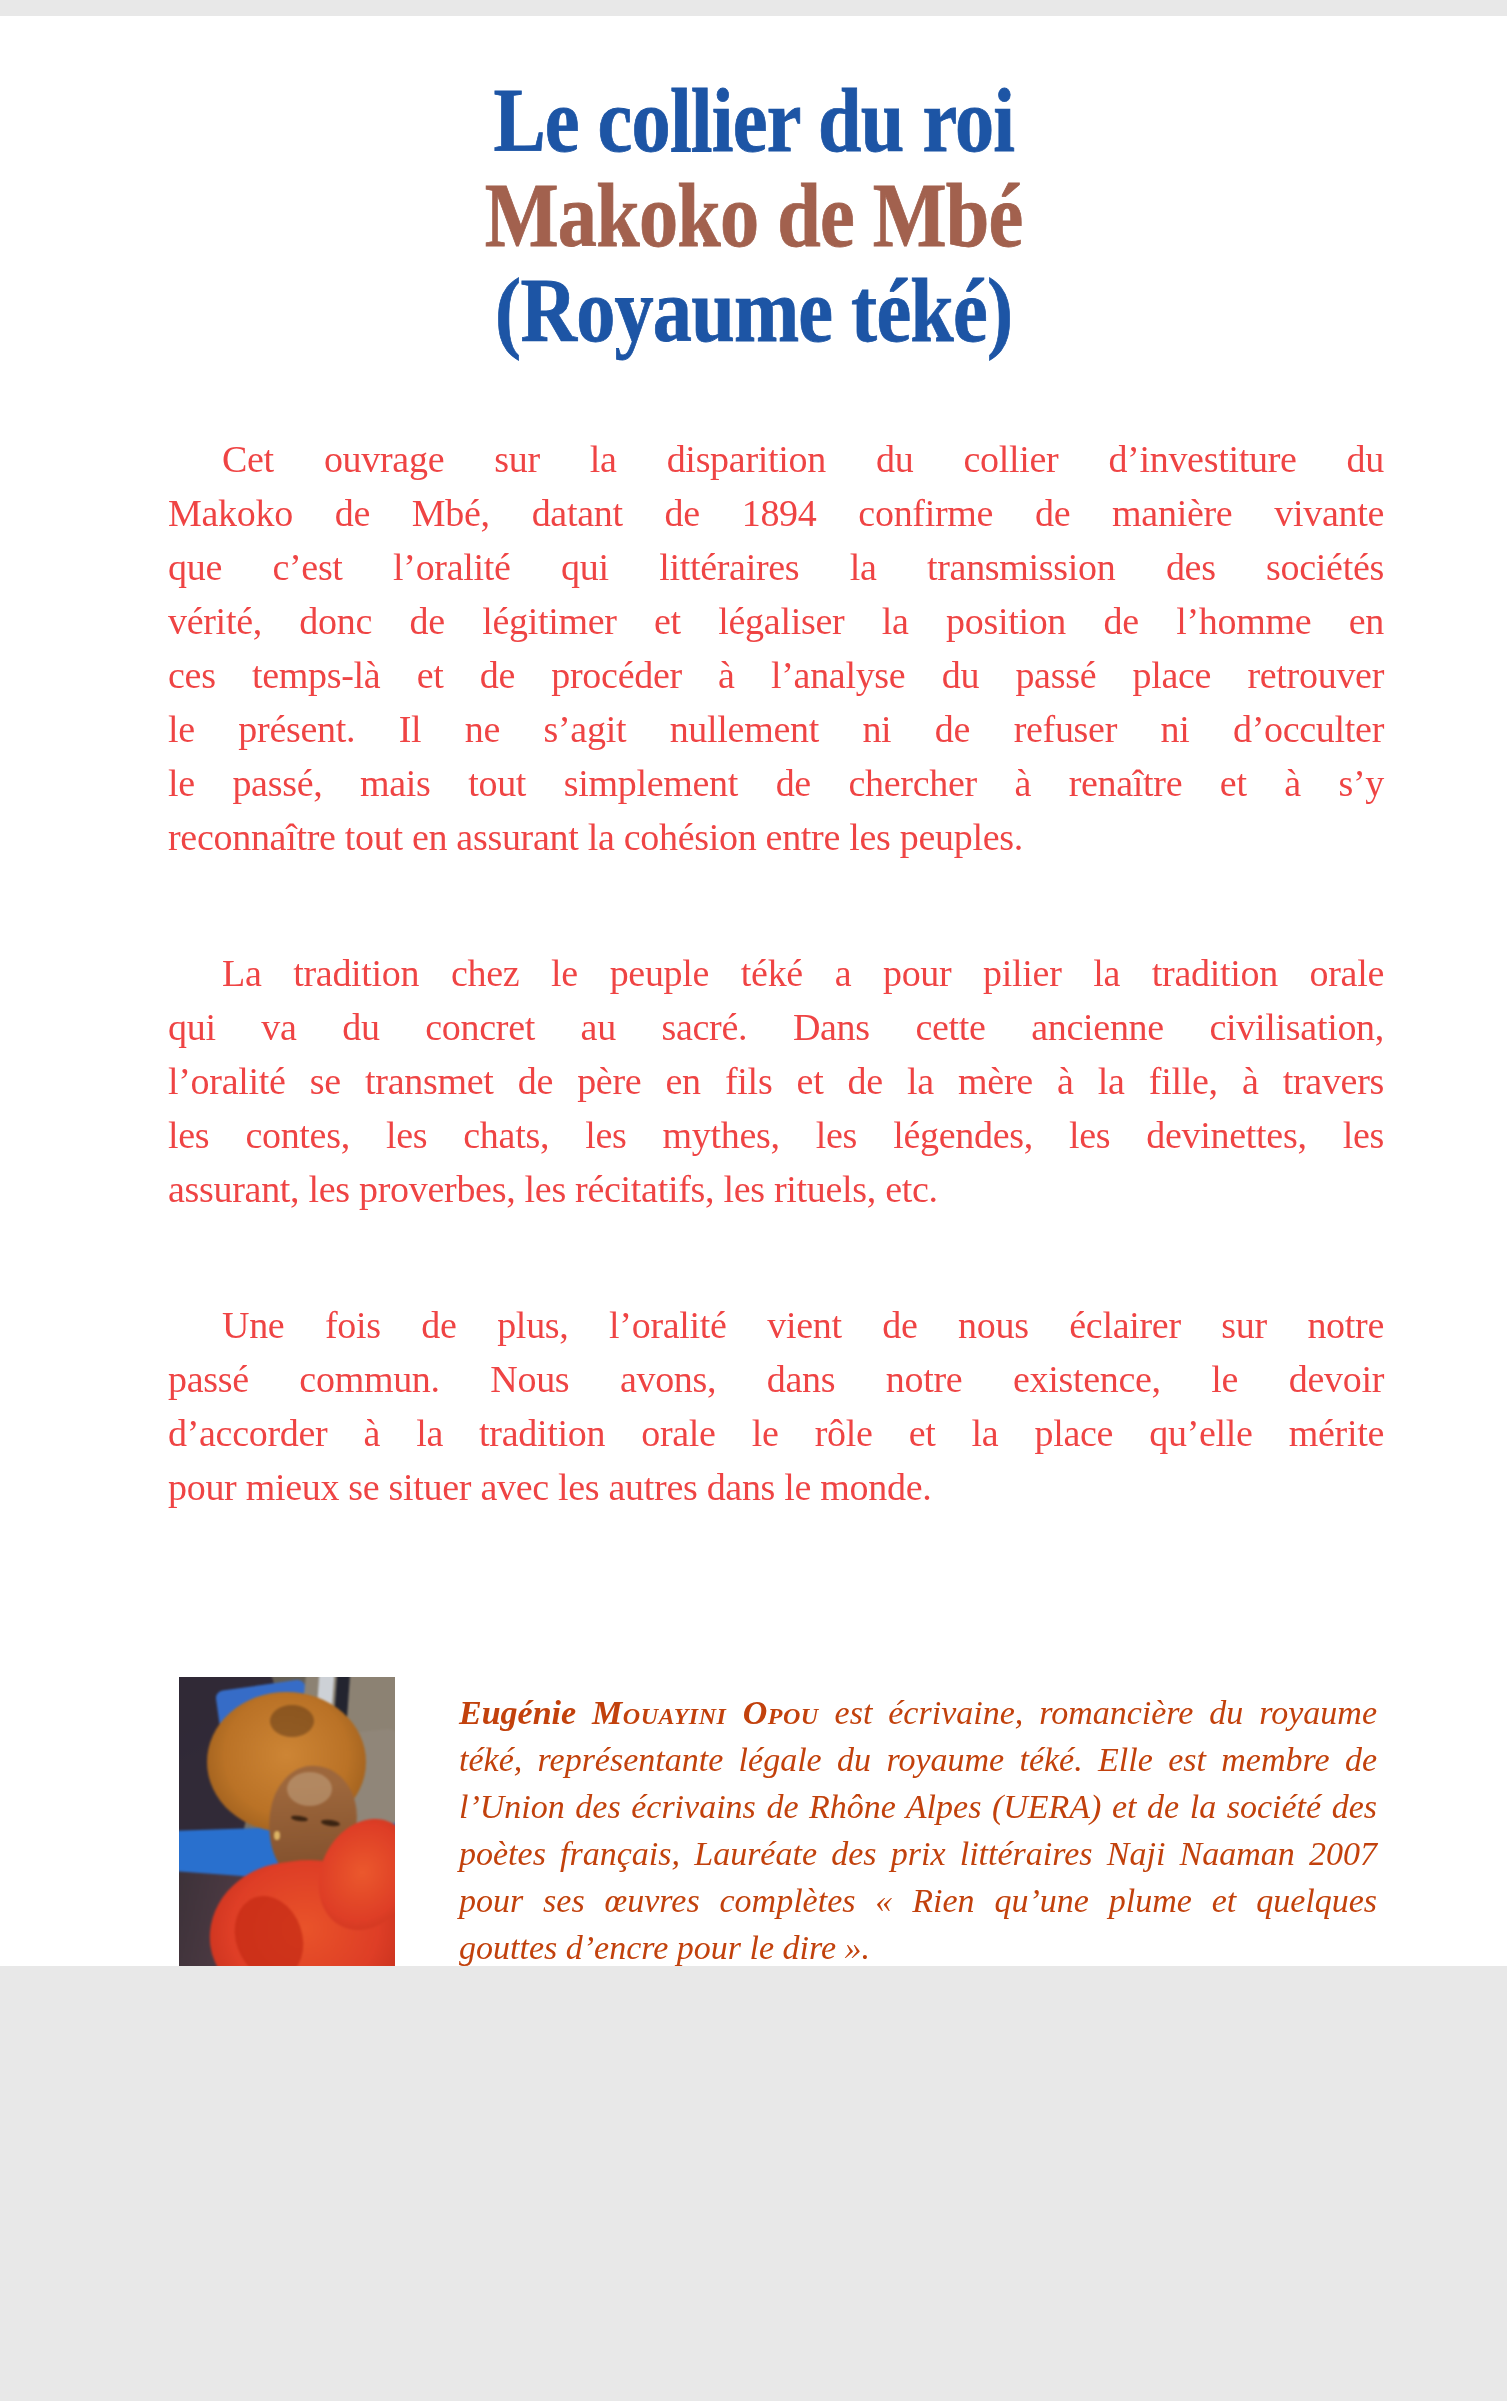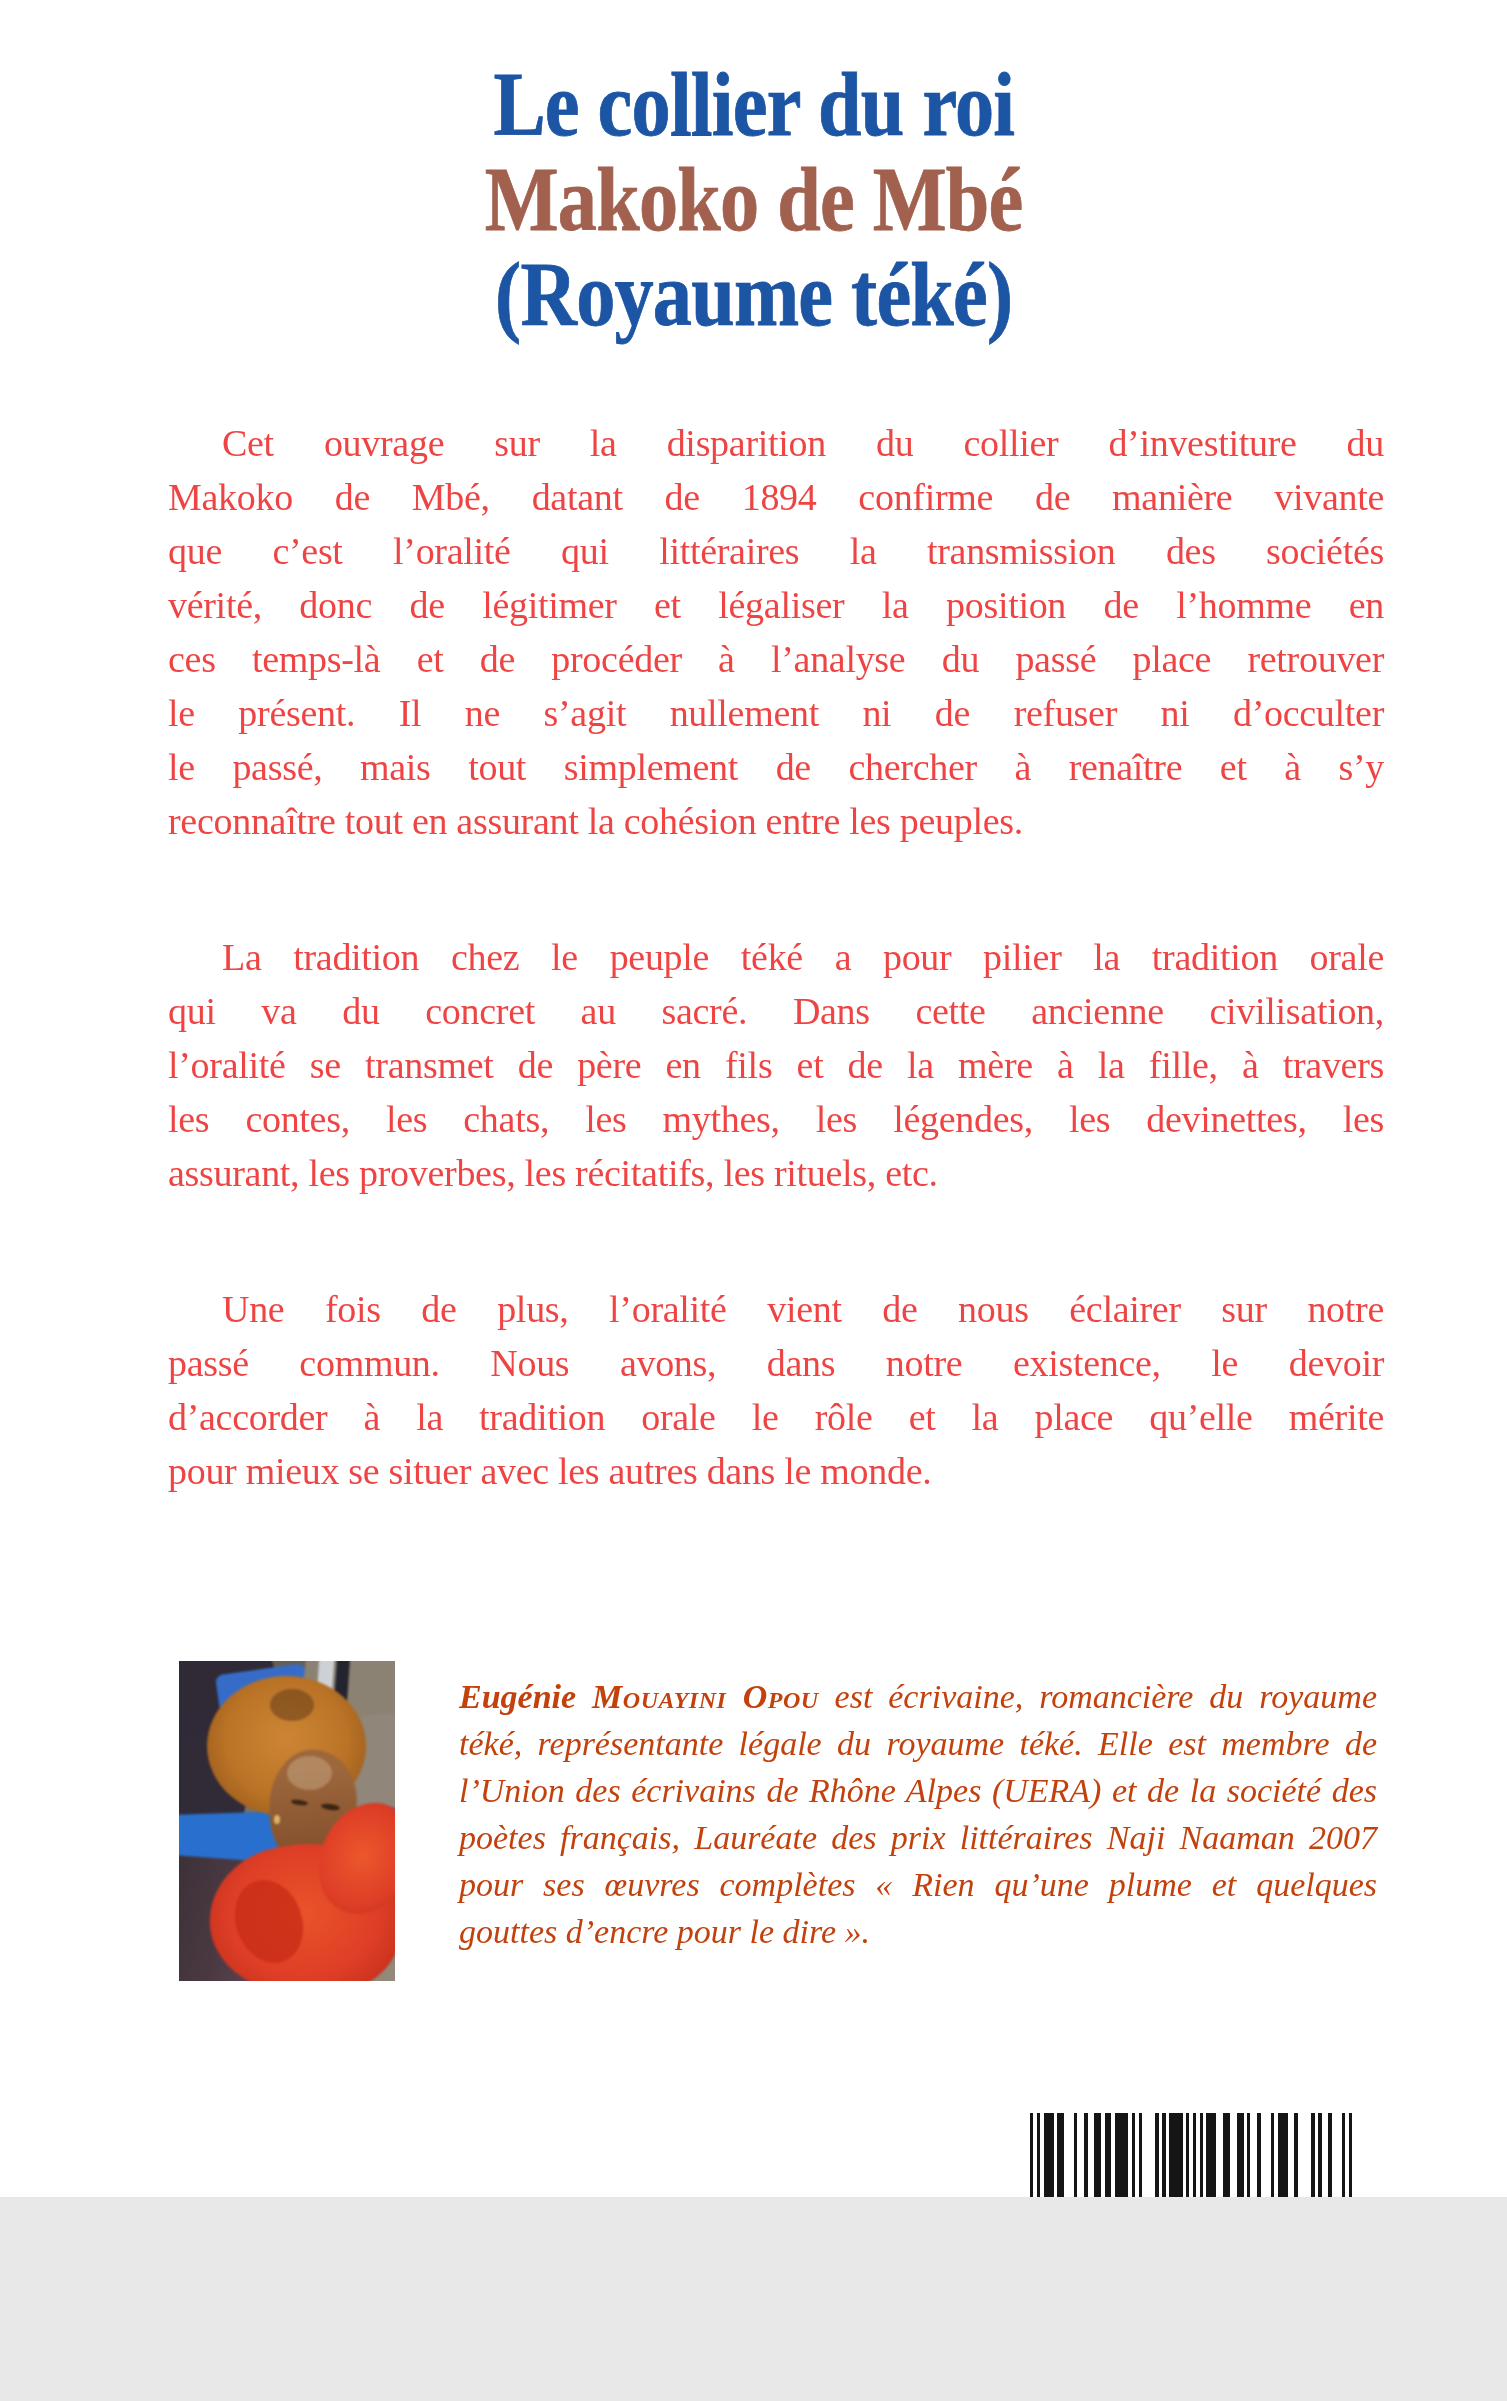--- a/index.html
+++ b/index.html
@@ -1,17 +1,17 @@
 <!DOCTYPE html>
 <html style="font-size:15px"><head>
 <meta charset="utf-8">
 <style>
   html,body{margin:0;padding:0;background:#e8e8e8;}
   .page{
-    position:relative;width:1508px;height:2197px;margin:0 auto;
+    position:relative;width:1508px;height:1950px;margin:16px auto;
     background:#ffffff;overflow:hidden;
     font-family:"Liberation Serif", serif;
   }
   
   .title-block{position:absolute;top:57px;left:0;width:100%;text-align:center;
     font-weight:bold;font-size:91px;line-height:95px;}
   .title-line{white-space:nowrap;}
   .title-line .tfit{display:inline-block;transform:scaleX(0.86);transform-origin:50% 50%;
     -webkit-text-stroke:0.8px currentColor;letter-spacing:-0.9px;}
   .t-blue{color:#1d55a5;}

